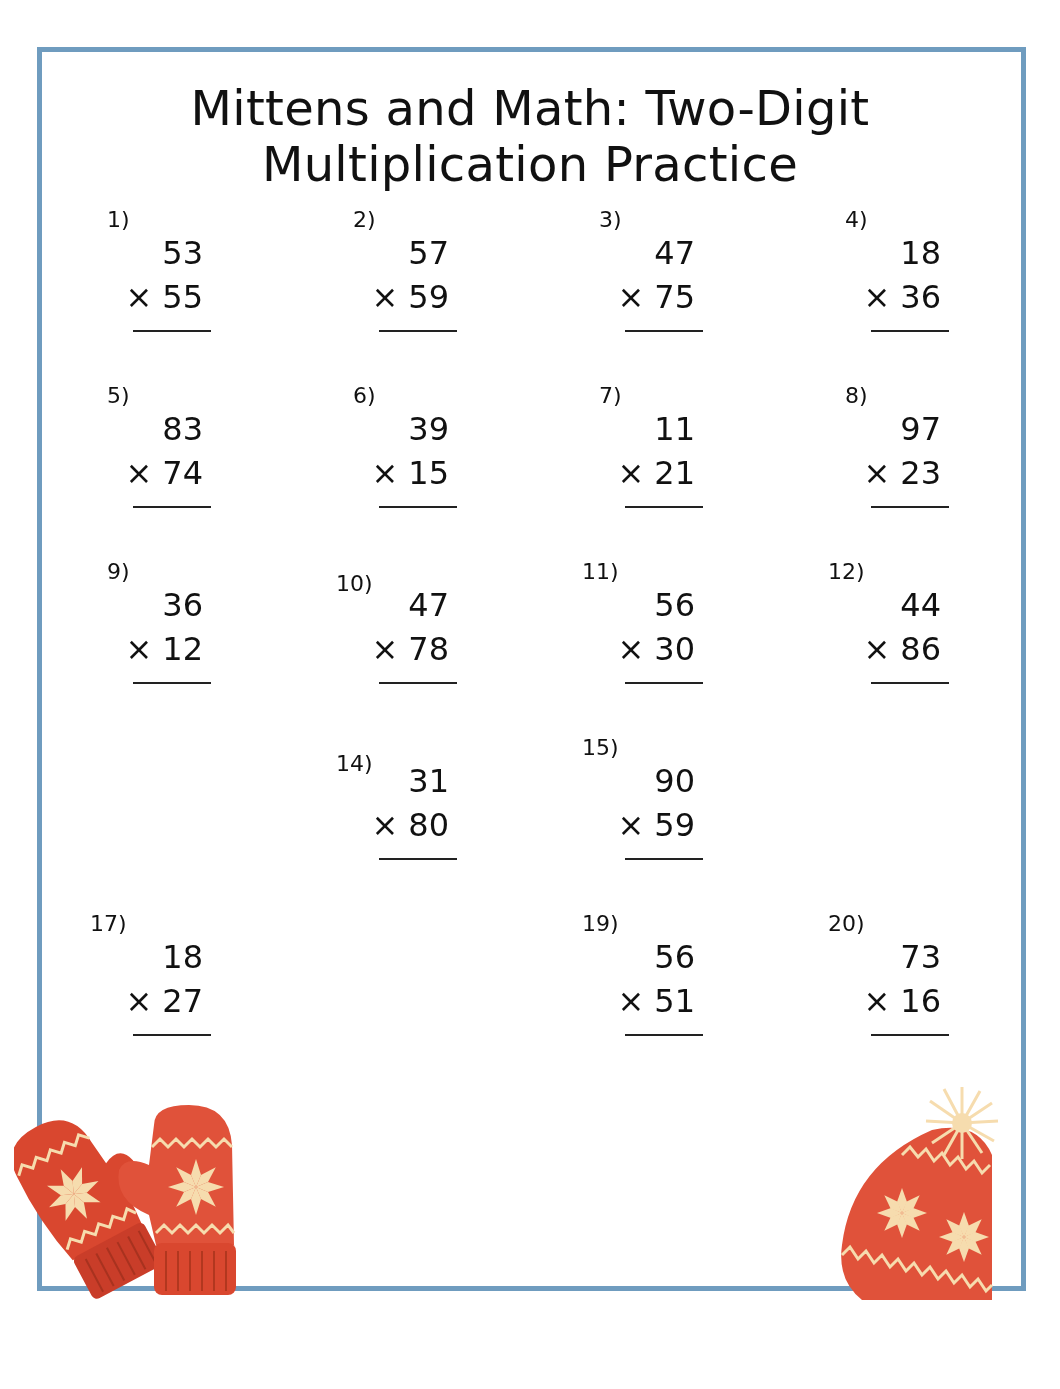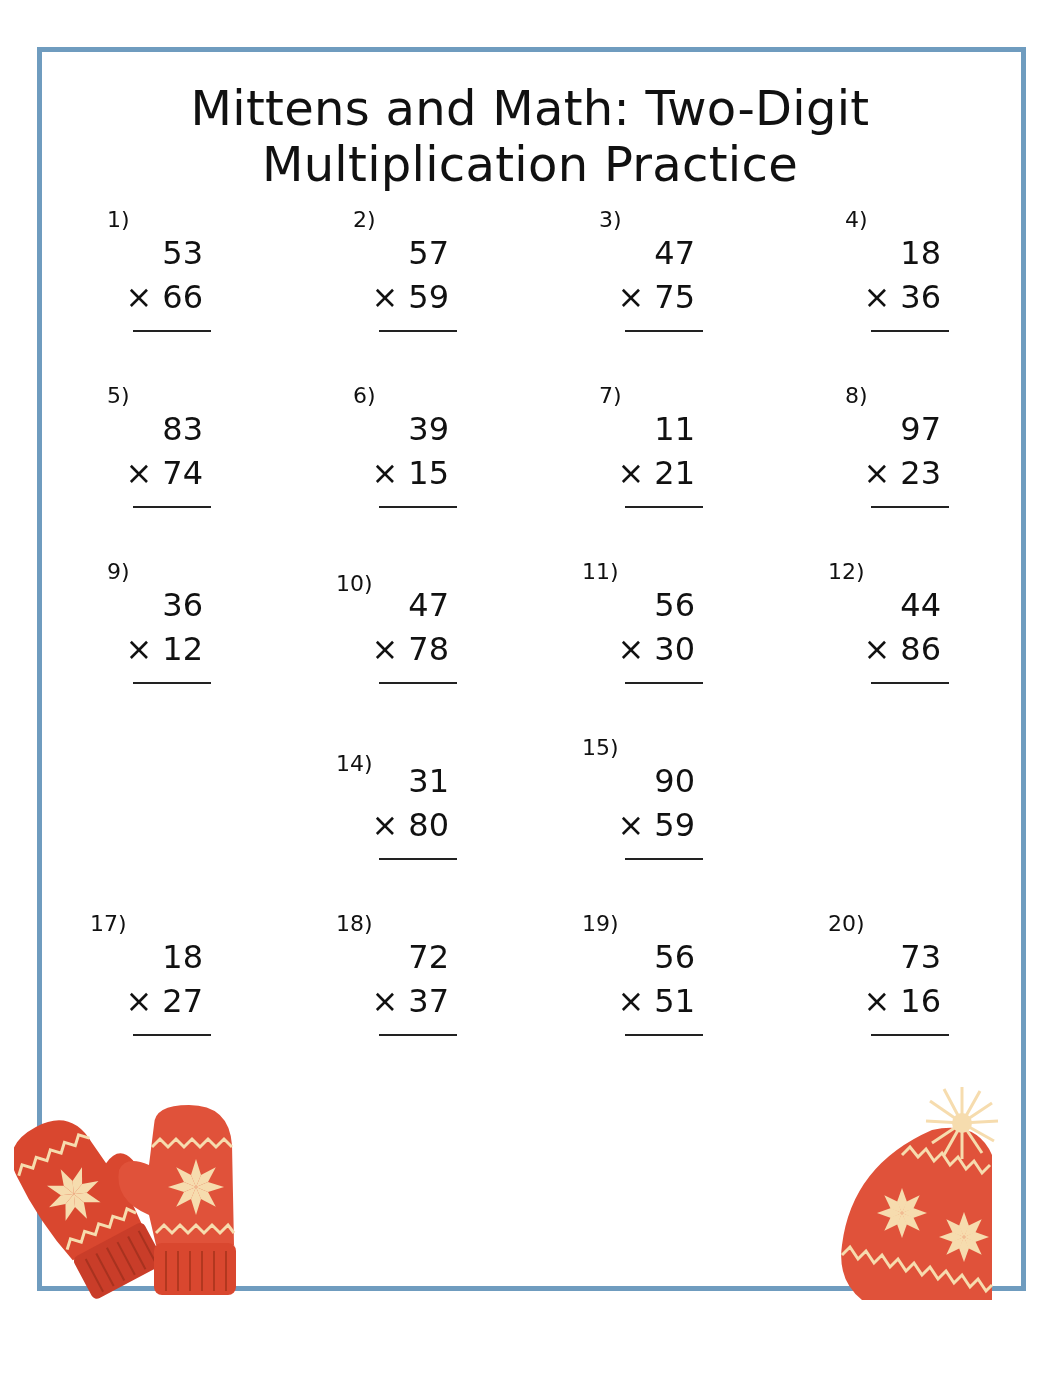--- a/index.html
+++ b/index.html
@@ -25,21 +25,21 @@
 
 <div class="title">
   <div>Mittens and Math: Two-Digit</div>
   <div>Multiplication Practice</div>
 </div>
 
 <div class="grid" id="grid">
     <div class="problem" style="left: 53px; top: 208px;">
       <div class="pnum" style="left: 54px; top: 0px;">1)</div>
       <div class="top">53</div>
-      <div class="bot"><span style="margin-right: 10px;">×</span><span>66</span></div>
+      <div class="bot"><span style="margin-right: 10px;">×</span><span>55</span></div>
       <div class="rule" style="left: 80px;"></div>
     </div>
     <div class="problem" style="left: 299px; top: 208px;">
       <div class="pnum" style="left: 54px; top: 0px;">2)</div>
       <div class="top">57</div>
       <div class="bot"><span style="margin-right: 10px;">×</span><span>59</span></div>
       <div class="rule" style="left: 80px;"></div>
     </div>
     <div class="problem" style="left: 545px; top: 208px;">
       <div class="pnum" style="left: 54px; top: 0px;">3)</div>
@@ -110,26 +110,20 @@
     <div class="problem" style="left: 545px; top: 736px;">
       <div class="pnum" style="left: 37px; top: 0px;">15)</div>
       <div class="top">90</div>
       <div class="bot"><span style="margin-right: 10px;">×</span><span>59</span></div>
       <div class="rule" style="left: 80px;"></div>
     </div>
     <div class="problem" style="left: 53px; top: 912px;">
       <div class="pnum" style="left: 37px; top: 0px;">17)</div>
       <div class="top">18</div>
       <div class="bot"><span style="margin-right: 10px;">×</span><span>27</span></div>
-      <div class="rule" style="left: 80px;"></div>
-    </div>
-    <div class="problem" style="left: 299px; top: 912px;">
-      <div class="pnum" style="left: 37px; top: 0px;">18)</div>
-      <div class="top">72</div>
-      <div class="bot"><span style="margin-right: 10px;">×</span><span>37</span></div>
       <div class="rule" style="left: 80px;"></div>
     </div>
     <div class="problem" style="left: 545px; top: 912px;">
       <div class="pnum" style="left: 37px; top: 0px;">19)</div>
       <div class="top">56</div>
       <div class="bot"><span style="margin-right: 10px;">×</span><span>51</span></div>
       <div class="rule" style="left: 80px;"></div>
     </div>
     <div class="problem" style="left: 791px; top: 912px;">
       <div class="pnum" style="left: 37px; top: 0px; text-align: center;">20)</div>

